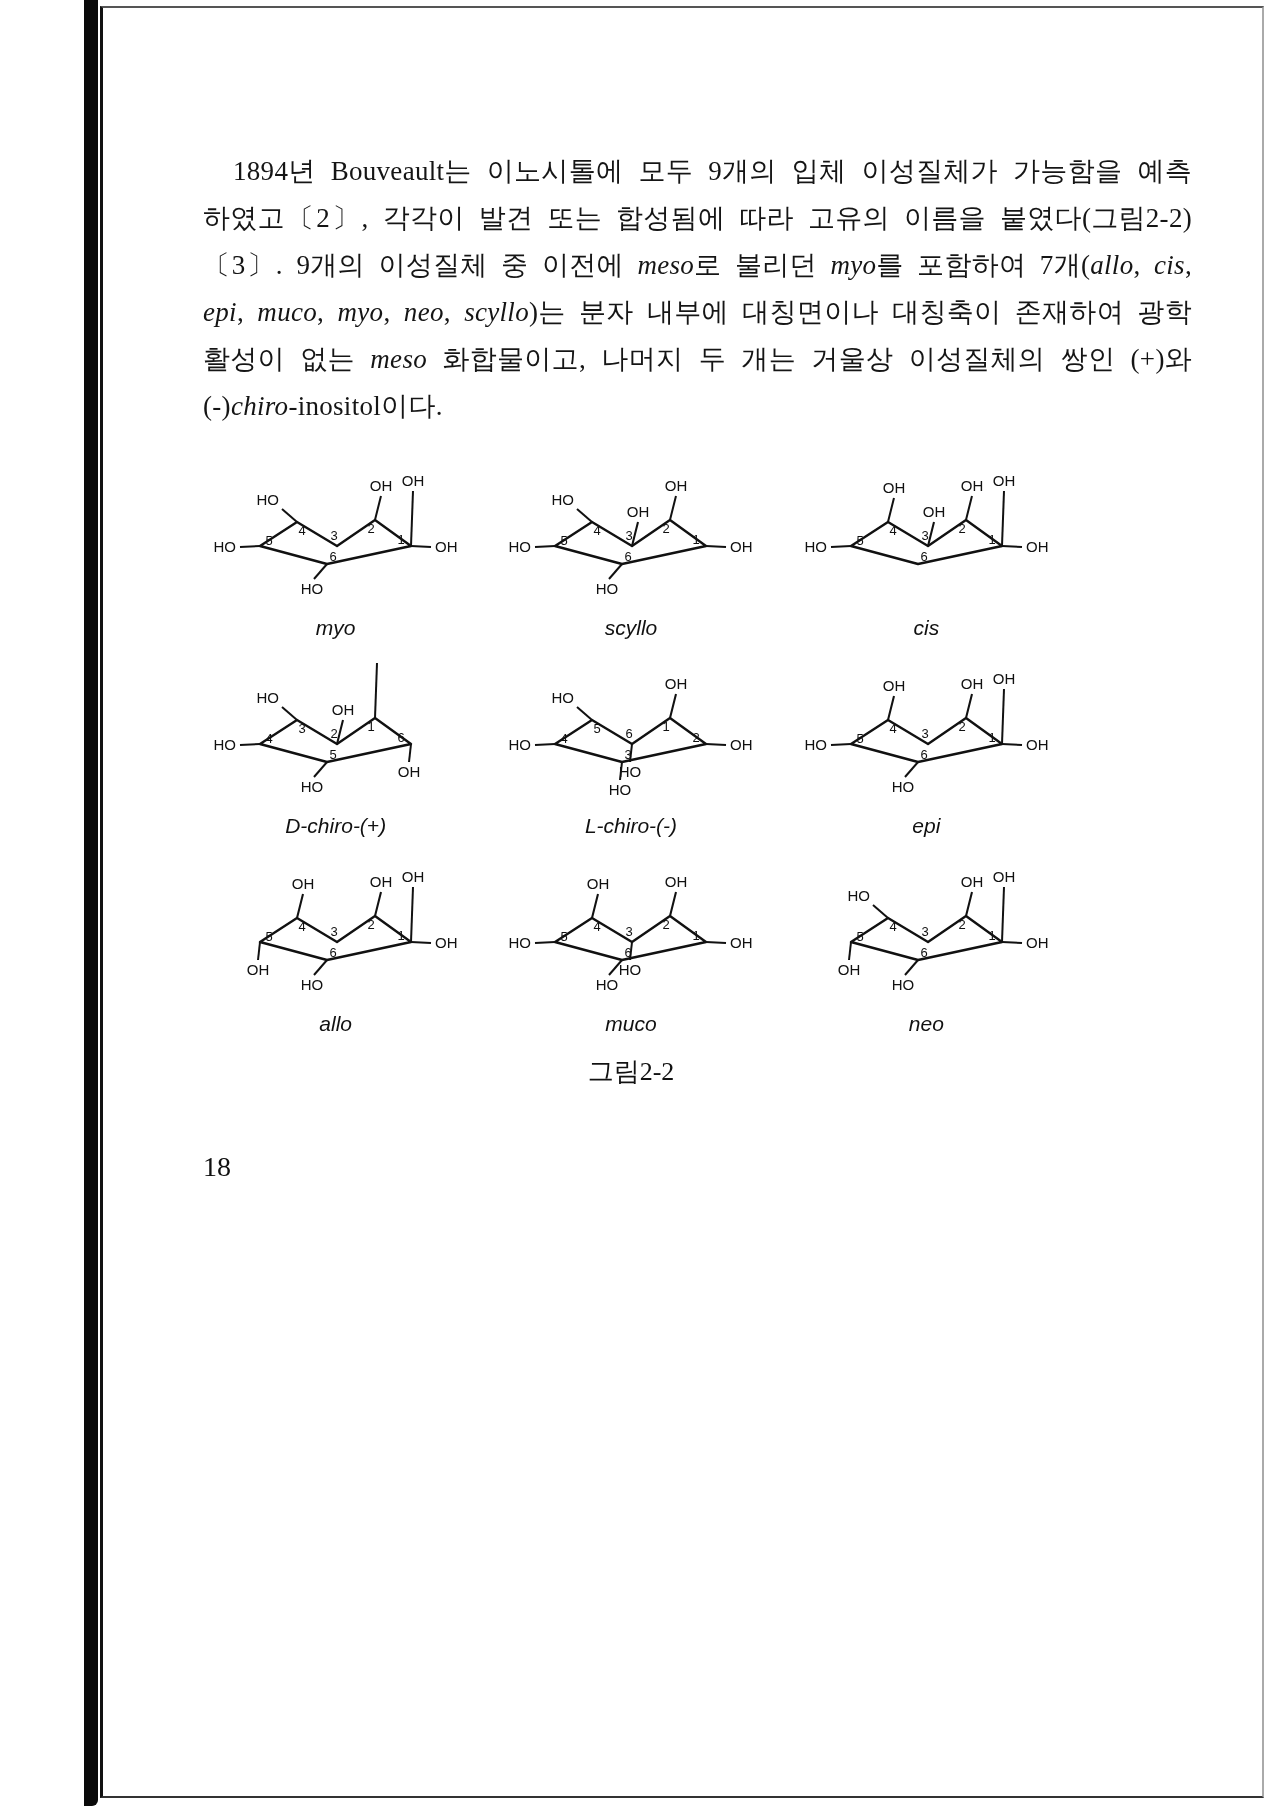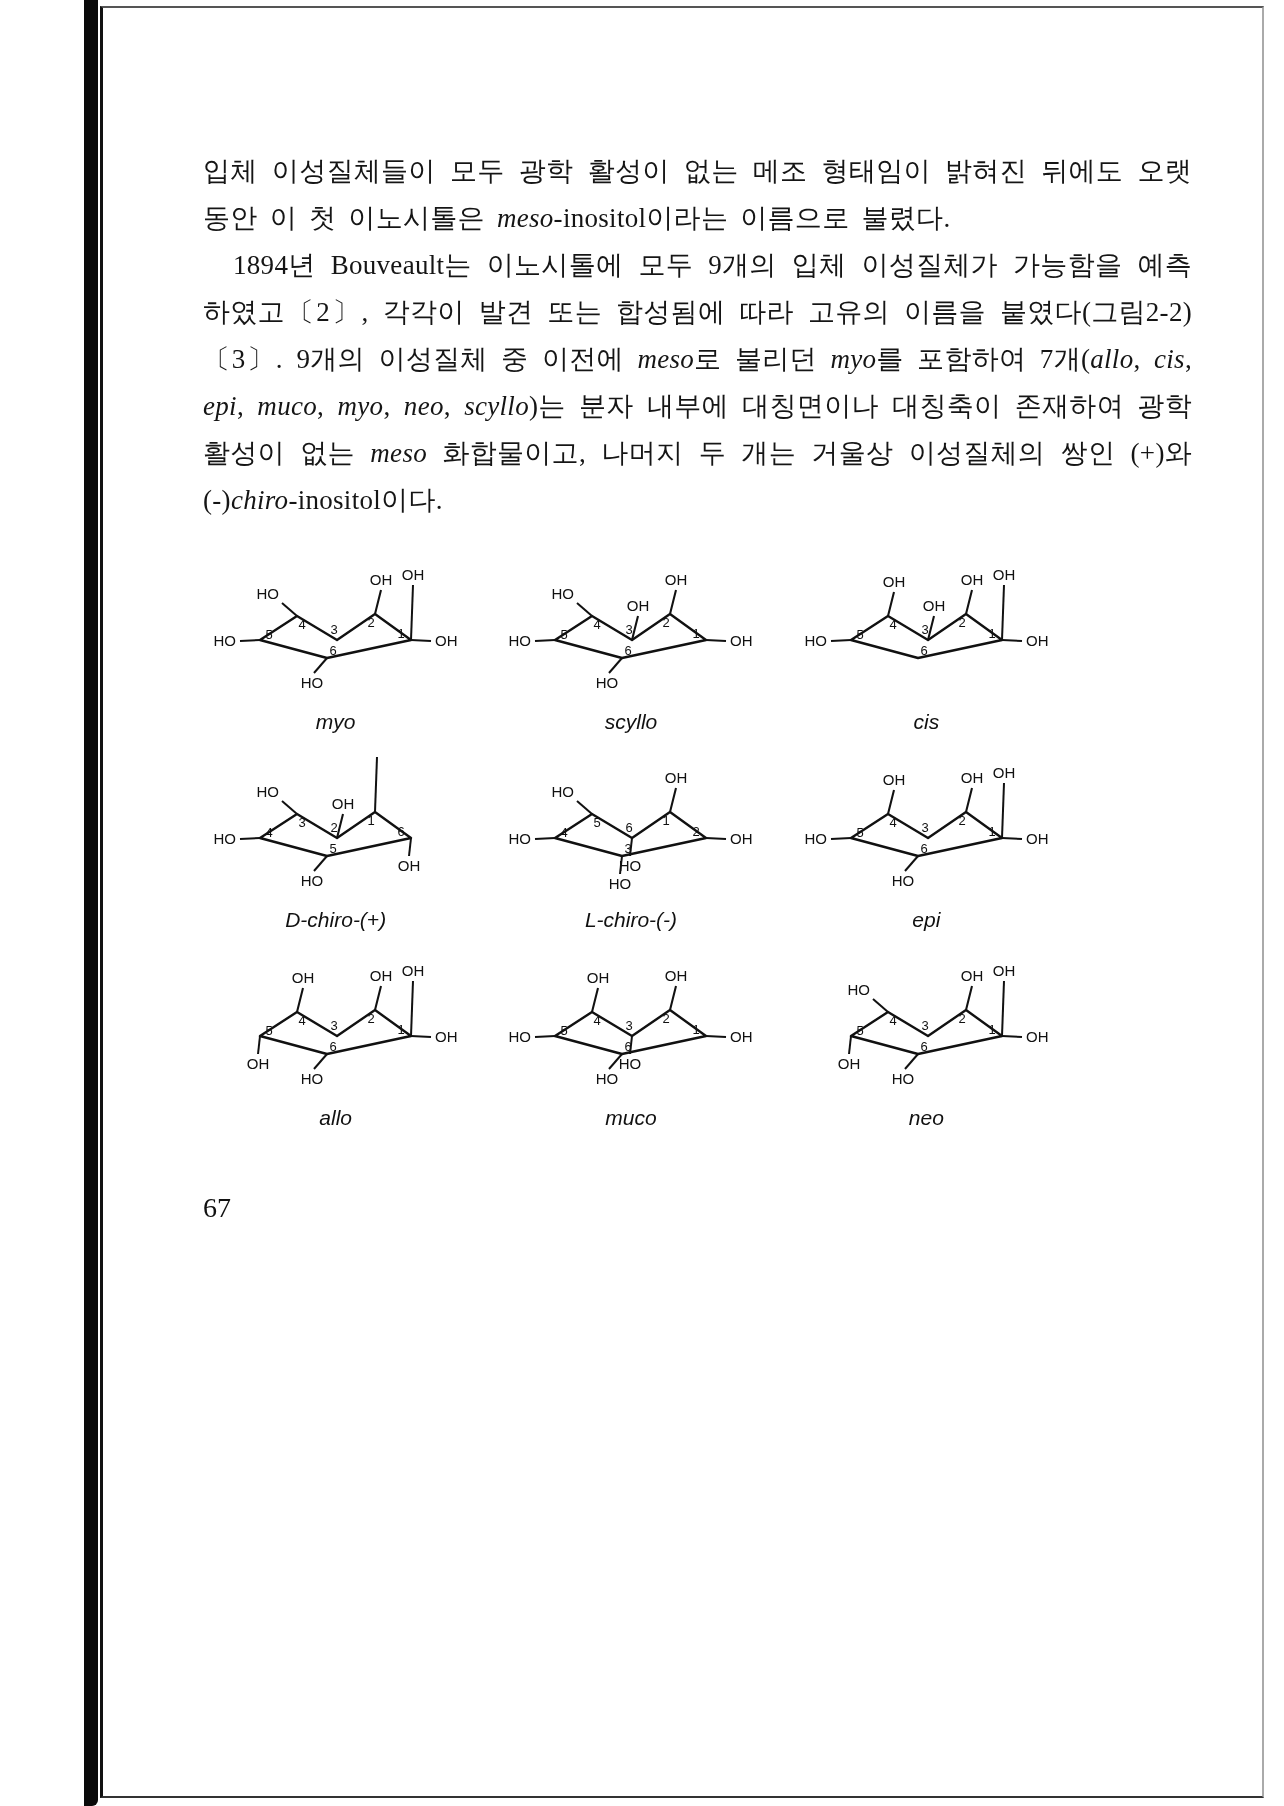--- a/index.html
+++ b/index.html
@@ -25,21 +25,20 @@
 </style>
 </head>
 <body>
 
 <div class="page">
   <div class="spine-bar"></div>
   <div class="frame">
     <div class="content">
 
       <div id="text-block">
-          <p><span>입체 이성질체들이 모두 광학 활성이 없는 메조 형태임이 밝혀진 뒤에도 오랫동안 이 첫 이노시톨은 </span><i>meso</i><span>-inositol이라는 이름으로 불렸다.</span></p>
           <p class="indent"><span>1894년 Bouveault는 이노시톨에 모두 9개의 입체 이성질체가 가능함을 예측하였고〔2〕, 각각이 발견 또는 합성됨에 따라 고유의 이름을 붙였다(그림2-2)〔3〕. 9개의 이성질체 중 이전에 </span><i>meso</i><span>로 불리던 </span><i>myo</i><span>를 포함하여 7개(</span><i>allo</i><span>, </span><i>cis</i><span>, </span><i>epi</i><span>, </span><i>muco</i><span>, </span><i>myo</i><span>, </span><i>neo</i><span>, </span><i>scyllo</i><span>)는 분자 내부에 대칭면이나 대칭축이 존재하여 광학 활성이 없는 </span><i>meso</i><span> 화합물이고, 나머지 두 개는 거울상 이성질체의 쌍인 (+)와 (-)</span><i>chiro</i><span>-inositol이다.</span></p>
         </div>
 
       <div class="figure">
         <div id="figure-grid">
             <div class="struct">
               <svg viewBox="0 0 265 150" width="265" height="150">
                 <polygon points="57,82 94,58 134,82 172,56 208,82 124,100" fill="none" stroke="#111" stroke-width="2.4" stroke-linejoin="round"></polygon>
                 <text x="66" y="81" font-size="13" text-anchor="middle" fill="#111" font-family="Liberation Sans, sans-serif">5</text>
                 <text x="99" y="71" font-size="13" text-anchor="middle" fill="#111" font-family="Liberation Sans, sans-serif">4</text>
@@ -248,19 +247,20 @@
                 <line x1="208" y1="82" x2="228" y2="83" stroke="#111" stroke-width="2"></line>
                 <text x="232" y="88" font-size="15" text-anchor="start" fill="#111" font-family="Liberation Sans, sans-serif">OH</text>
                 <line x1="124" y1="100" x2="111" y2="115" stroke="#111" stroke-width="2"></line>
                 <text x="109" y="130" font-size="15" text-anchor="middle" fill="#111" font-family="Liberation Sans, sans-serif">HO</text>
                 <line x1="57" y1="82" x2="55" y2="100" stroke="#111" stroke-width="2"></line>
                 <text x="55" y="115" font-size="15" text-anchor="middle" fill="#111" font-family="Liberation Sans, sans-serif">OH</text>
               </svg>
               <div class="struct-name">neo</div>
             </div>
           </div>
+        <div class="caption">그림2-2</div>
       </div>
 
-      <div class="page-number">67</div>
+      <div class="page-number">18</div>
 
     </div>
   </div>
 </div>
 
 </body></html>

